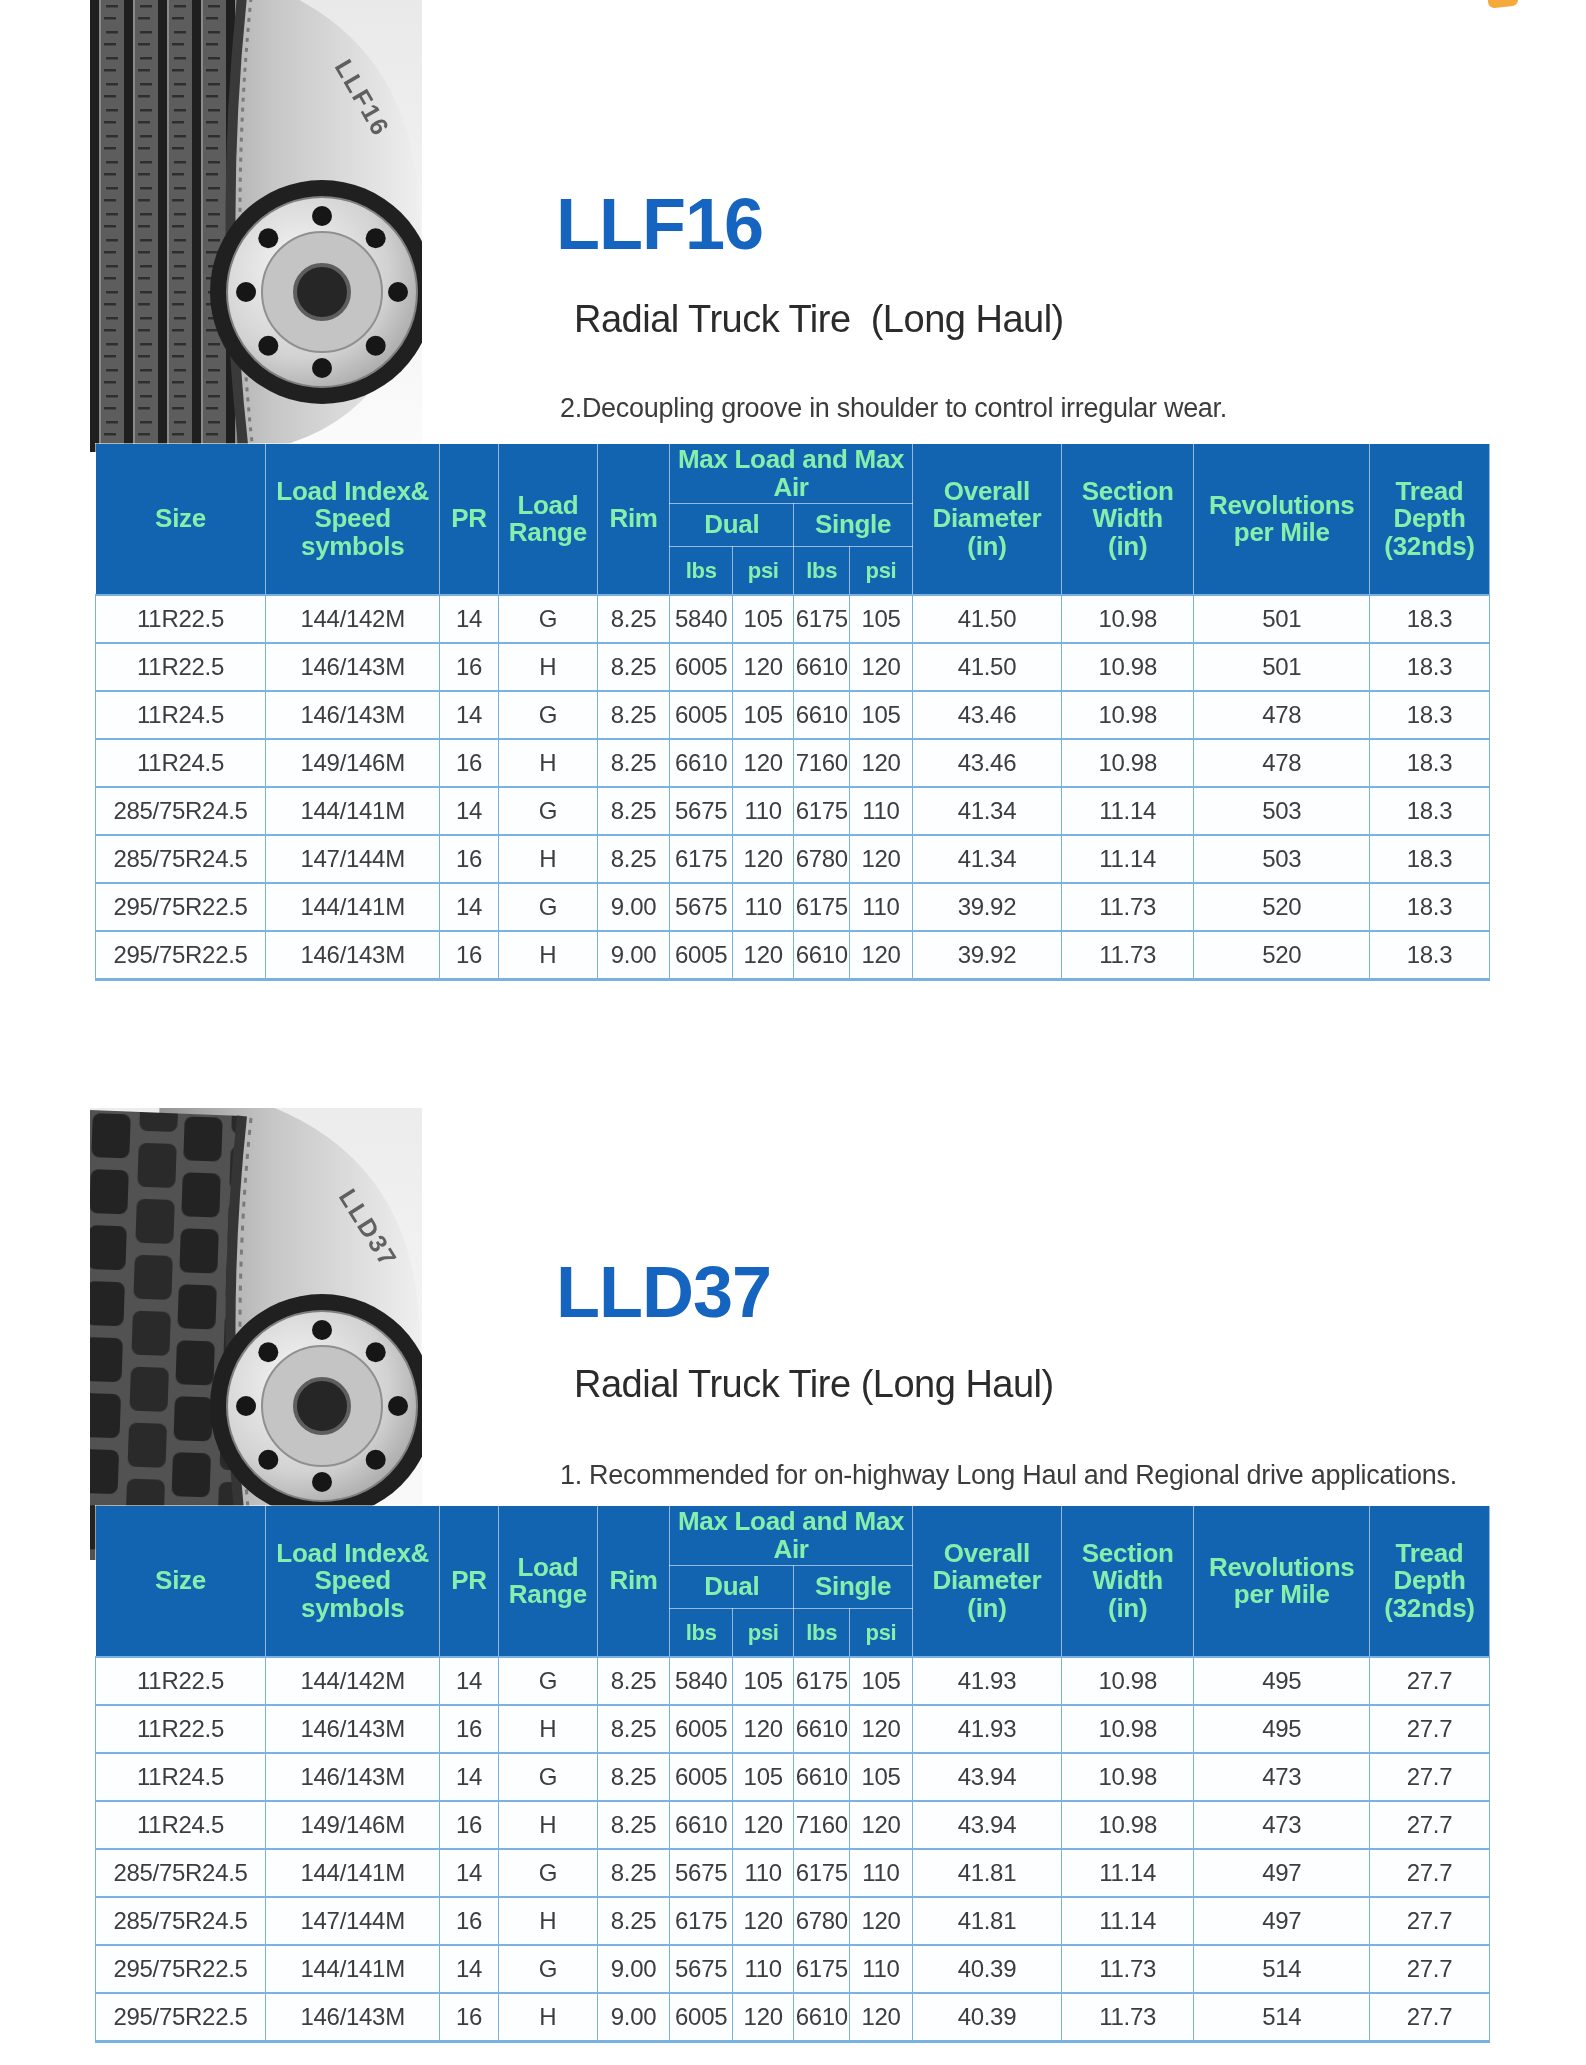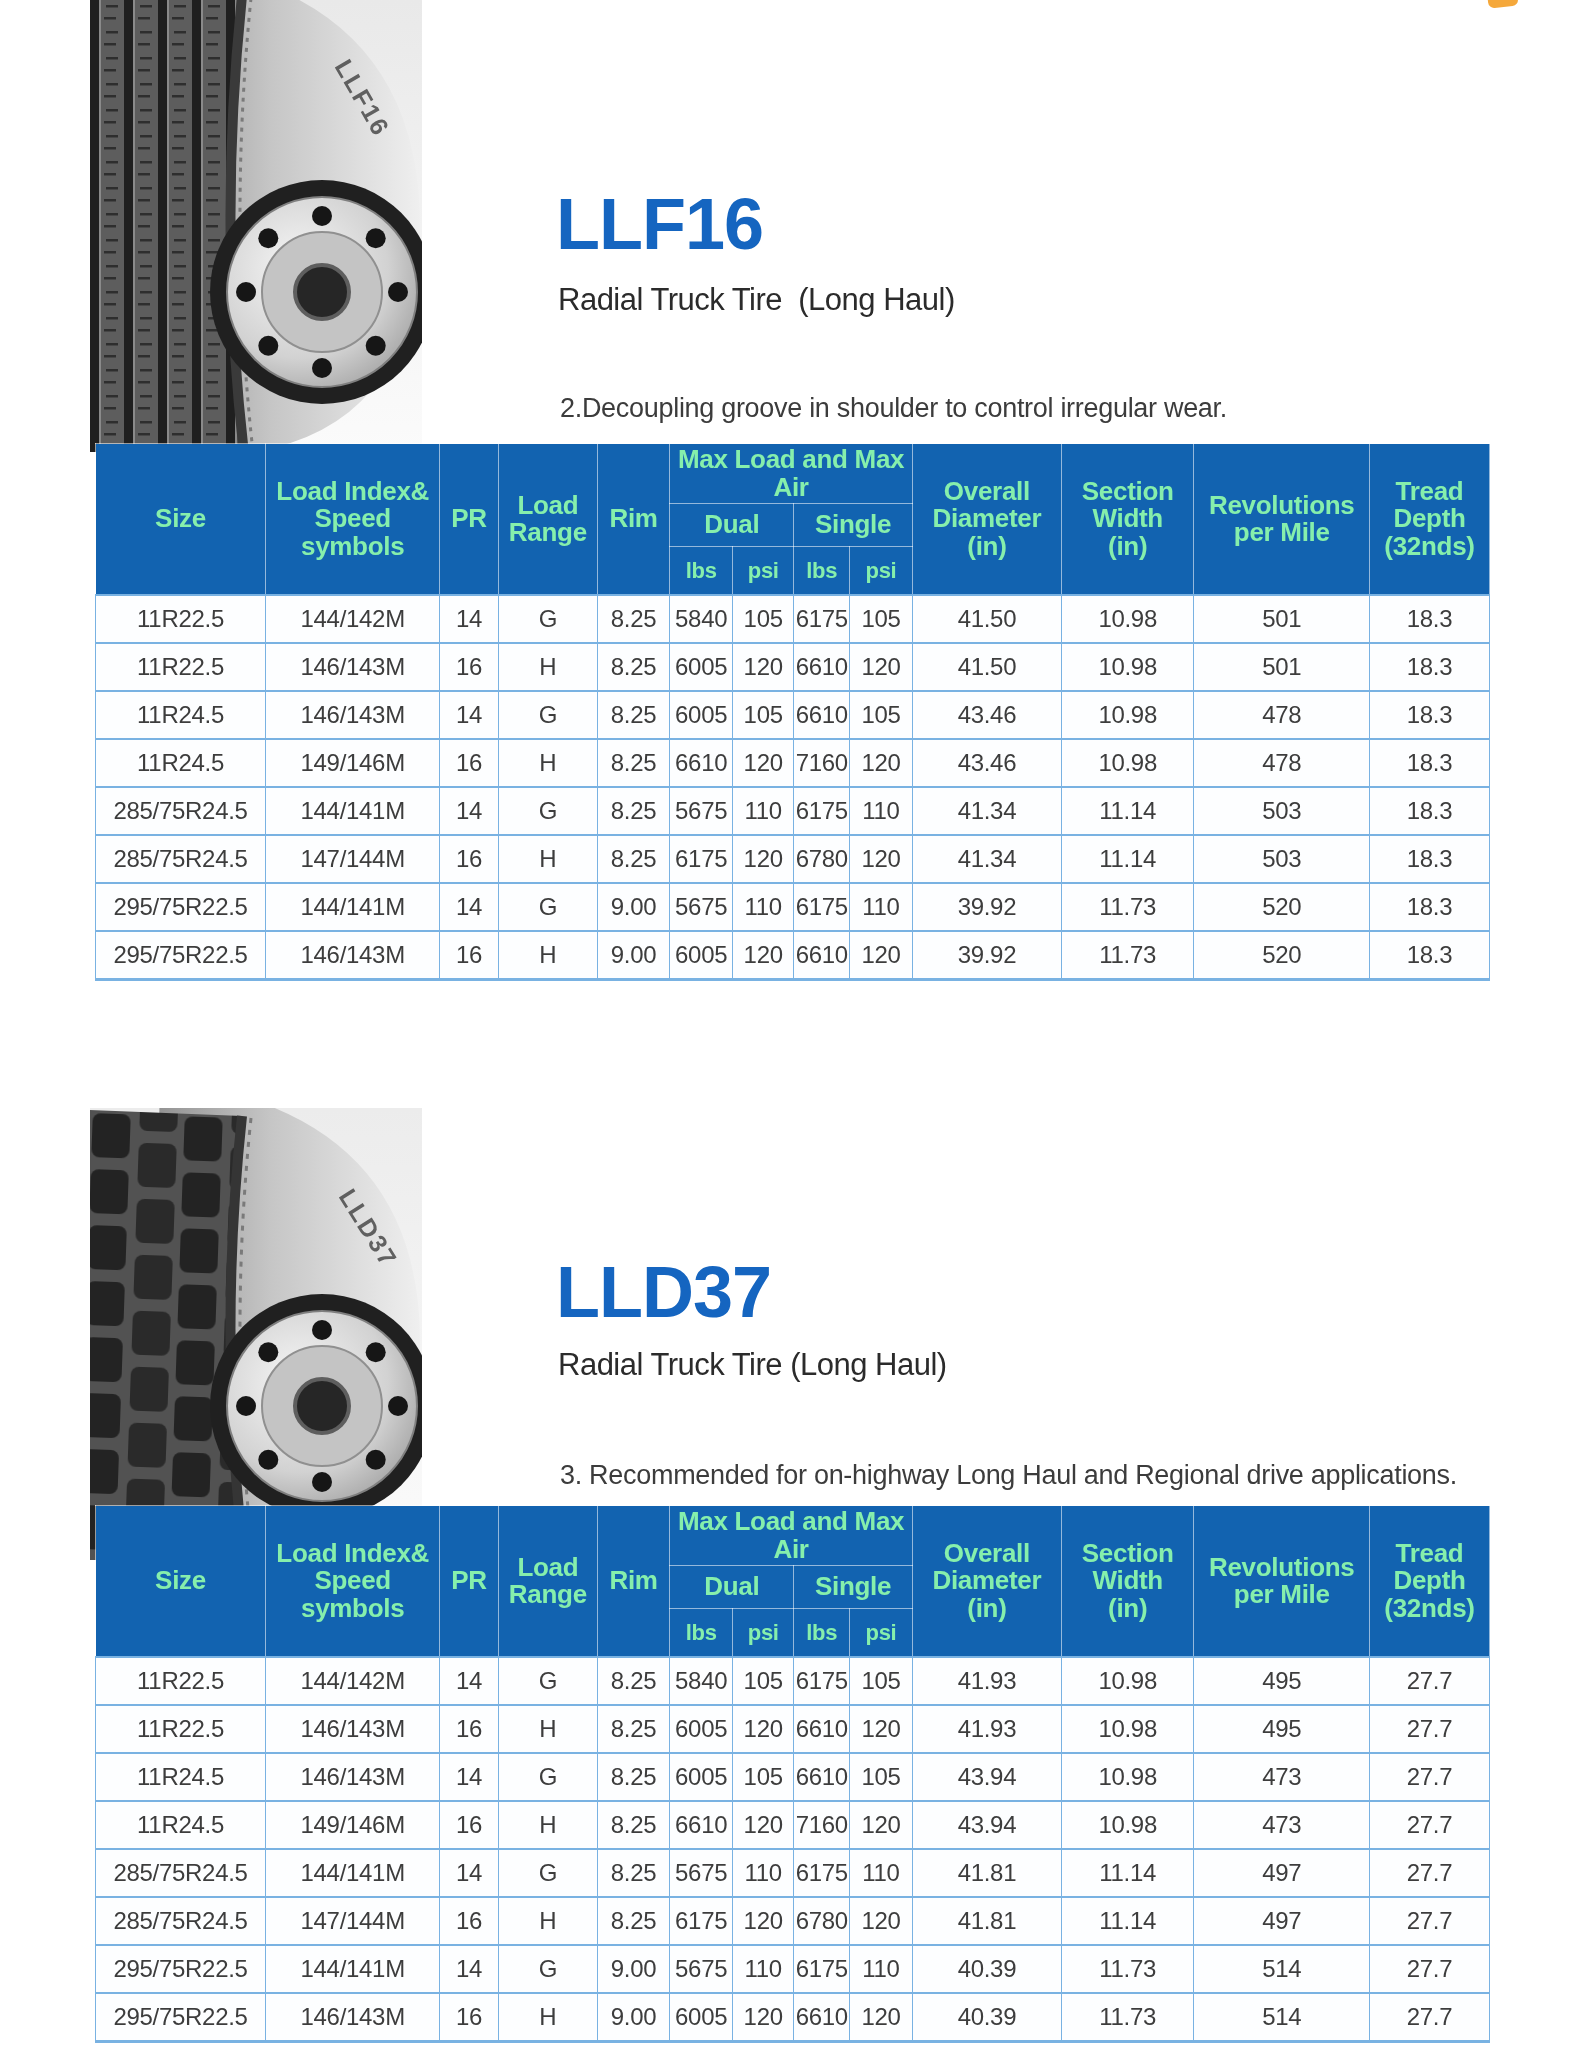--- a/index.html
+++ b/index.html
@@ -8,21 +8,21 @@
   .corner-mark{position:absolute;left:1488px;top:-5px;width:30px;height:12px;
         background:#F5A83B;border-radius:0 0 6px 6px;transform:rotate(-6deg);}
   
   .tire{position:absolute;left:90px;width:332px;height:452px;overflow:hidden;}
   .tire-1{top:0;}
   .tire-2{top:1108px;}
   .product-title{position:absolute;left:556px;margin:0;font-size:72px;line-height:1;
         font-weight:700;color:#1565C0;letter-spacing:-1px;}
   .title-1{top:188px;}
   .title-2{top:1256px;}
-  .product-subtitle{position:absolute;left:558px;margin:0;font-size:31px;line-height:1.1;
+  .product-subtitle{position:absolute;left:558px;margin:16px;font-size:38px;line-height:1.1;
         font-weight:400;color:#2b2b2b;white-space:pre-wrap;letter-spacing:-0.5px;}
   .subtitle-1{top:283px;}
   .subtitle-2{top:1348px;}
   .features{position:absolute;left:560px;margin:0;padding:0;list-style:none;
         font-size:27px;color:#3c3c3c;white-space:pre-wrap;letter-spacing:-0.3px;}
   .features-1{top:328px;}  .features-1 li{line-height:37px;}
   .features-2{top:1392px;} .features-2 li{line-height:42px;}
   
   .spec-table{position:absolute;left:95px;width:1395px;border-collapse:collapse;table-layout:fixed;}
   .spec-table-1{top:443px;}
@@ -315,21 +315,21 @@
       <circle cx="232" cy="222" r="10" fill="#161616"></circle>
         <circle cx="285.7" cy="244.3" r="10" fill="#161616"></circle>
       <circle cx="232" cy="298" r="27" fill="#262626" stroke="#5e5e5e" stroke-width="4"></circle>
       <text x="248" y="88" transform="rotate(58 248 88)" font-size="25" font-weight="bold" fill="#4a4a4a" letter-spacing="2" opacity="0.85">LLD37</text>
     </svg>
   </div>
 
   <h1 class="product-title title-2">LLD37</h1>
   <h2 class="product-subtitle subtitle-2">Radial Truck Tire (Long Haul)</h2>
   <ul class="features features-2">
-    <li>3. Recommended for on-highway Long Haul and Regional drive applications.</li>
+    <li>1. Recommended for on-highway Long Haul and Regional drive applications.</li>
     <li>2. Shoulder and center block design provides traction in all conditions.</li>
     <li>3. Construction optimized for long service life.</li>
   </ul>
 
   <table class="spec-table spec-table-2">
     <colgroup>
       <col style="width:12.2%">
         <col style="width:12.5%">
         <col style="width:4.2%">
         <col style="width:7.1%">

